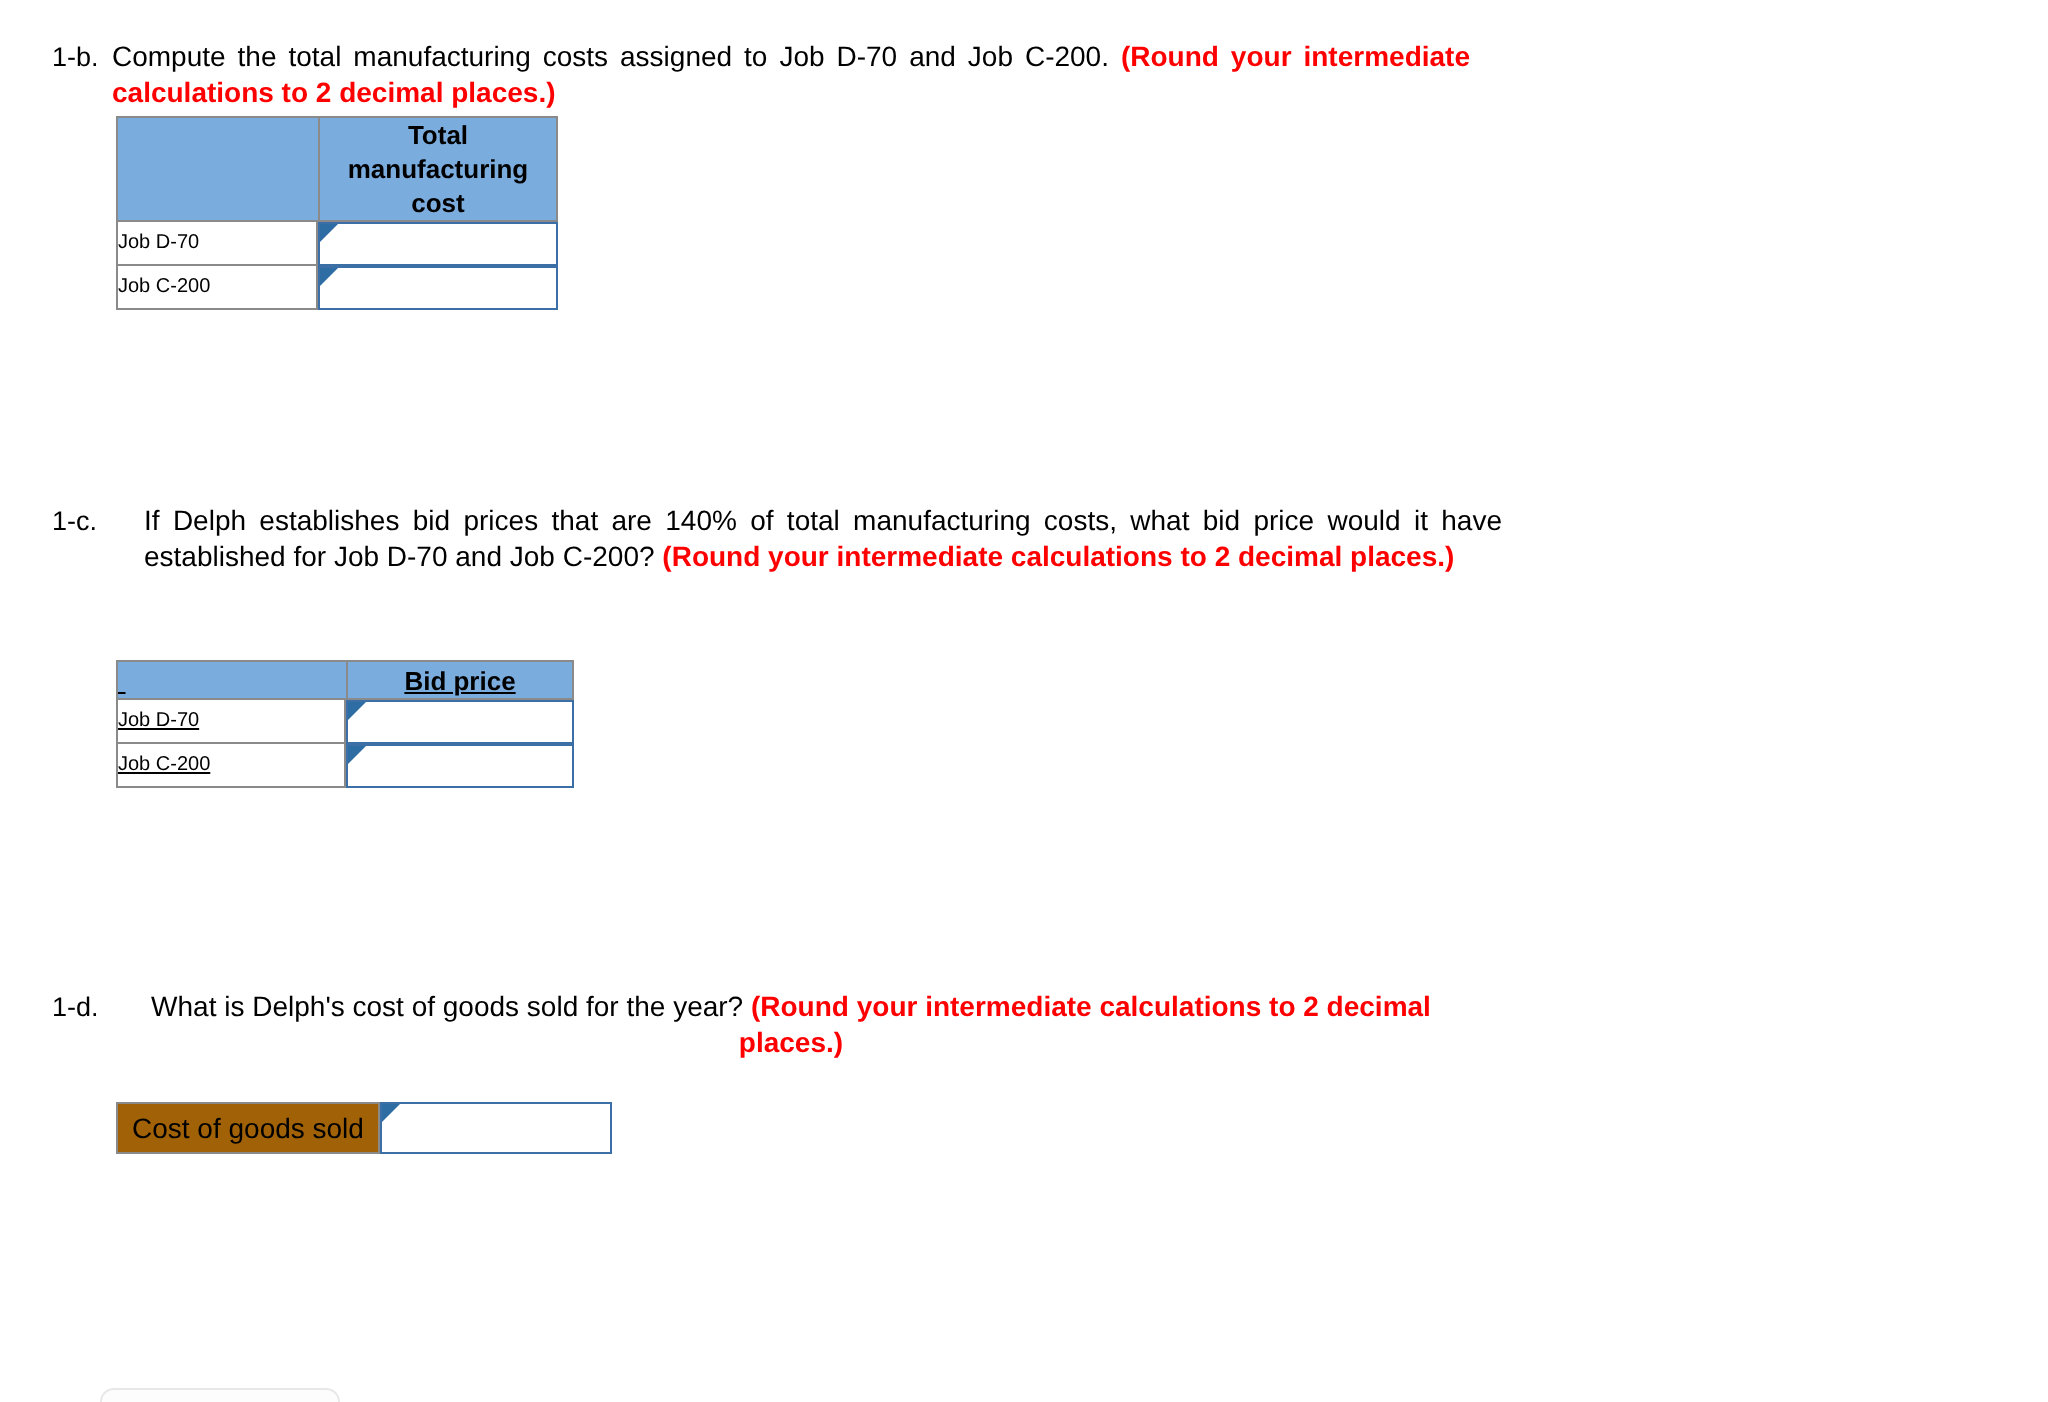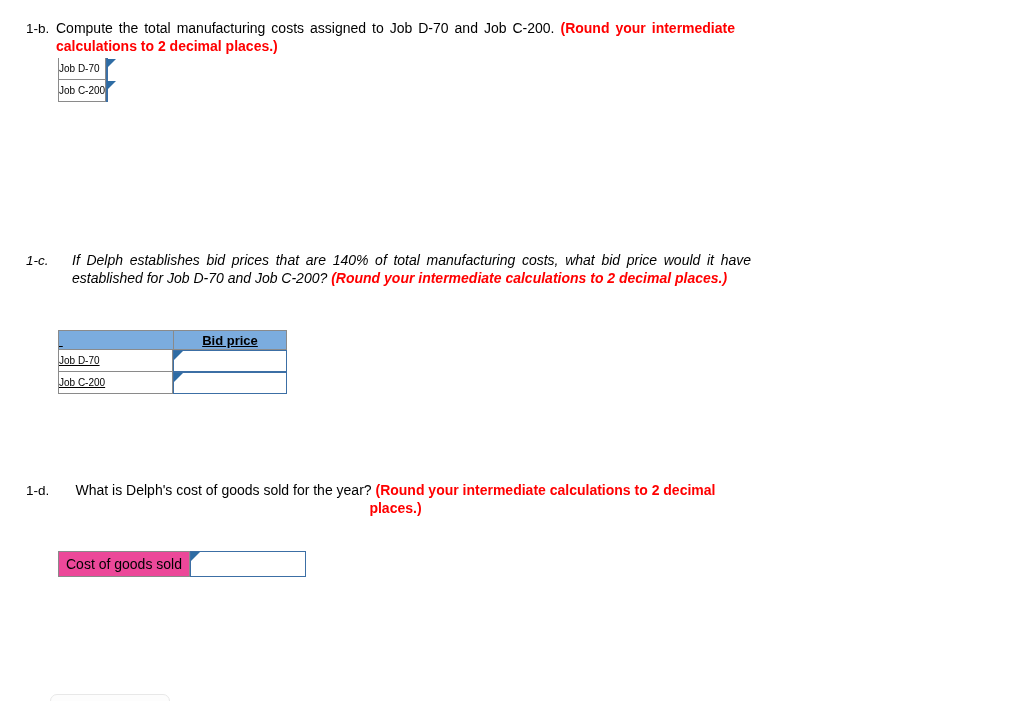--- a/index.html
+++ b/index.html
@@ -110,21 +110,21 @@
   }
 
   
   .cogs-table {
     position: absolute;
     border-collapse: separate;
     border-spacing: 0;
     font-size: 13.5px;
   }
   .cogs-label {
-    background: #ec4899;
+    background: #a16207;
     border: 1px solid #8a8a8a;
     padding: 4px 7px;
     font-size: 14px;
     color: #000;
     white-space: nowrap;
   }
 
   
   .bottom-widget {
     position: absolute;
@@ -141,40 +141,44 @@
 </head>
 <body>
 
 <div class="question" style="left:26px; top:0px; width:706px;margin-top:20px;">
   <div class="q-num">1-b.</div>
   <div class="q-body justified-1b"><span>Compute the total manufacturing costs assigned to Job D-70 and Job C-200. </span><span class="hint">(Round your intermediate calculations to 2 decimal places.)</span></div>
 </div>
 
 <table class="ans-table" style="left:58px; top:58px;">
   <tbody>
+      <tr>
+    <td class="hdr-blank" style="width:100px;">&nbsp;</td>
+    <td class="hdr-label" style="width:118px; height:50px;">Total manufacturing cost</td>
+  </tr>
   <tr>
     <td class="row-label">Job D-70</td>
     <td class="cell-wrap">
       <div class="cell-input">
         <span class="corner-tri"></span>
       </div>
     </td>
   </tr>
   <tr>
     <td class="row-label">Job C-200</td>
     <td class="cell-wrap">
       <div class="cell-input">
         <span class="corner-tri"></span>
       </div>
     </td>
   </tr>
 </tbody>
   </table>
 
-<div class="question" style="left:26px; top:252px; width:706px;font-style:italic;">
+<div class="question" style="left:26px; top:252px; width:706px;">
   <div class="q-num">1-c.</div>
   <div class="q-body justified-1c"><span>If Delph establishes bid prices that are 140% of total manufacturing costs, what bid price would it have established for Job D-70 and Job C-200? </span><span class="hint">(Round your intermediate calculations to 2 decimal places.)</span></div>
 </div>
 
 <table class="ans-table" style="left:58px; top:330px;text-decoration:underline;">
   <tbody>
       <tr>
     <td class="hdr-blank" style="width:114px;">&nbsp;</td>
     <td class="hdr-label" style="width:112px; height:18px;">Bid price</td>
   </tr>
@@ -190,21 +194,21 @@
     <td class="row-label">Job C-200</td>
     <td class="cell-wrap">
       <div class="cell-input">
         <span class="corner-tri"></span>
       </div>
     </td>
   </tr>
 </tbody>
   </table>
 
-<div class="question" style="left:26px; top:482px; width:706px;">
+<div class="question" style="left:26px; top:495px; width:706px;">
   <div class="q-num">1-d.</div>
   <div class="q-body nojust"><span>What is Delph's cost of goods sold for the year? </span><span class="hint">(Round your intermediate calculations to 2 decimal places.)</span></div>
 </div>
 
 <table class="cogs-table" style="left:58px; top:551px;">
   <tbody>
       <tr>
     <td class="cogs-label">Cost of goods sold</td>
     <td class="cell-wrap">
       <div class="cell-input" style="width:116px; height:26px;">

